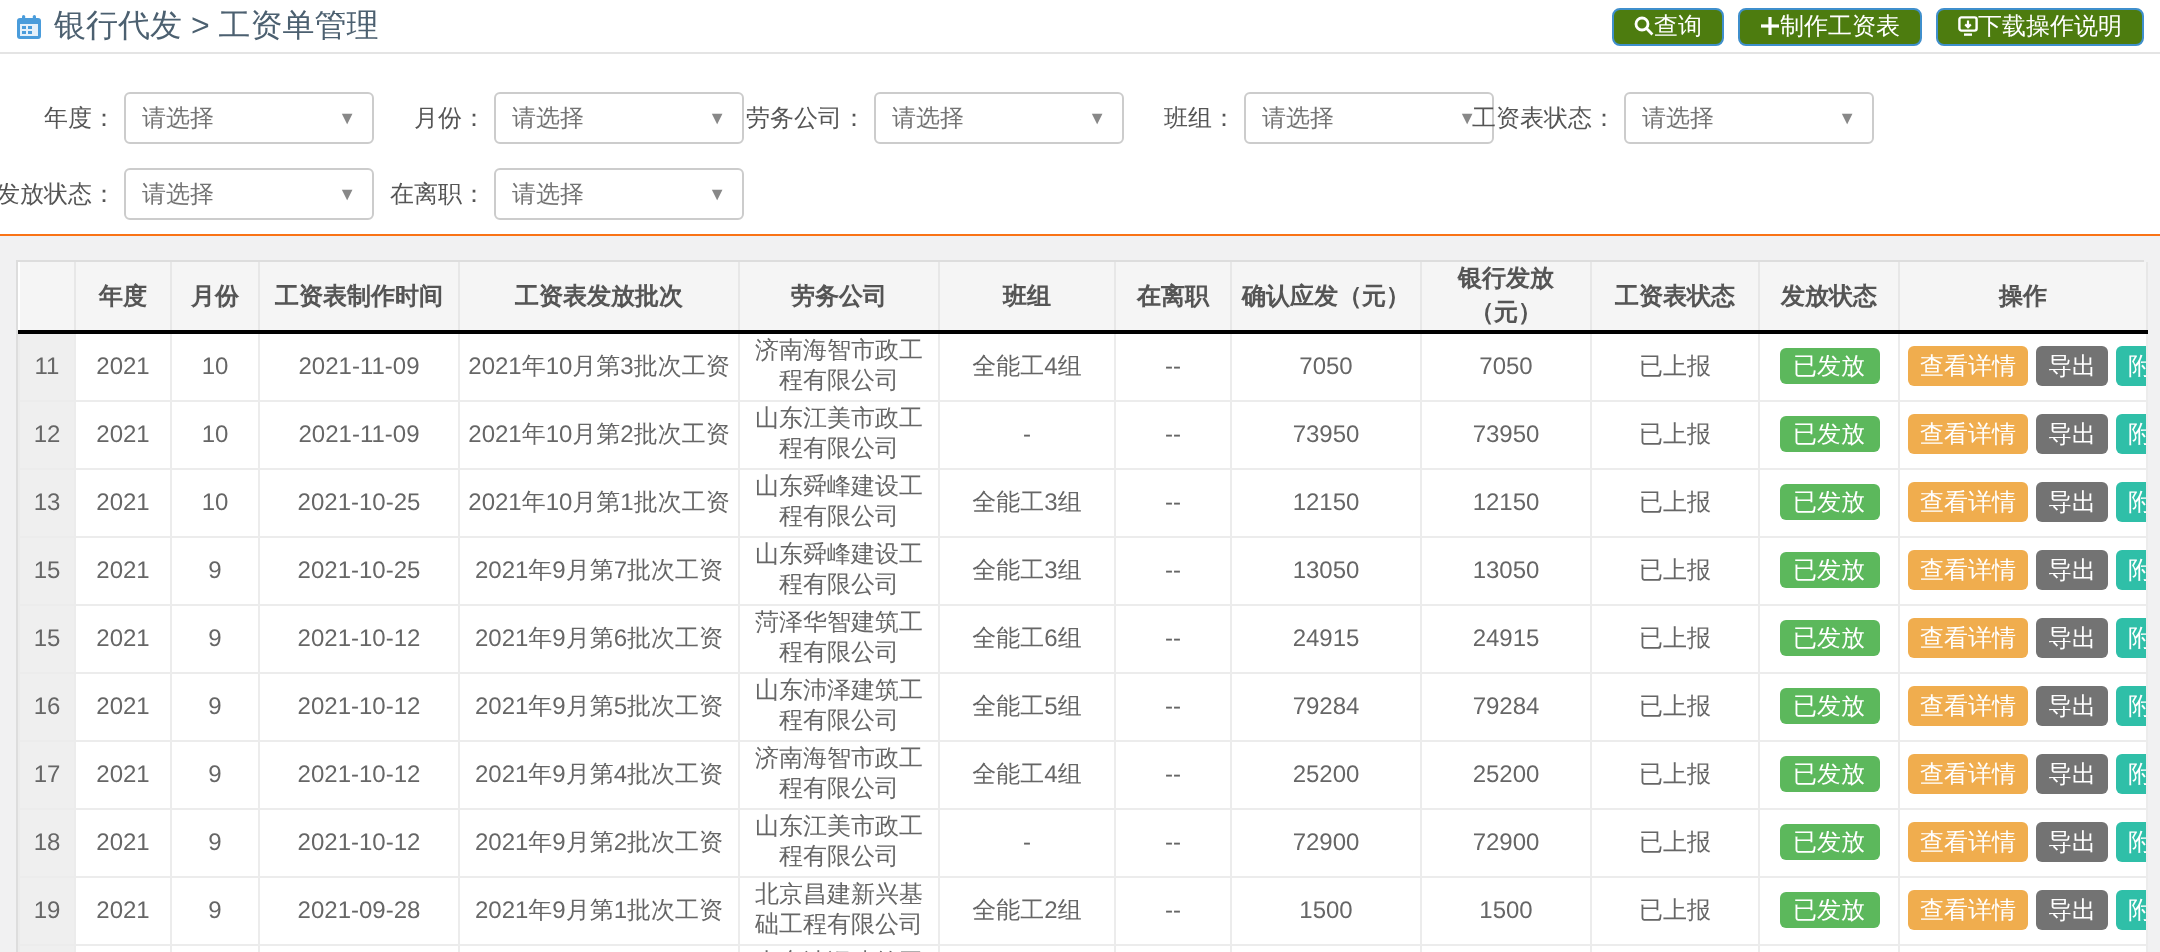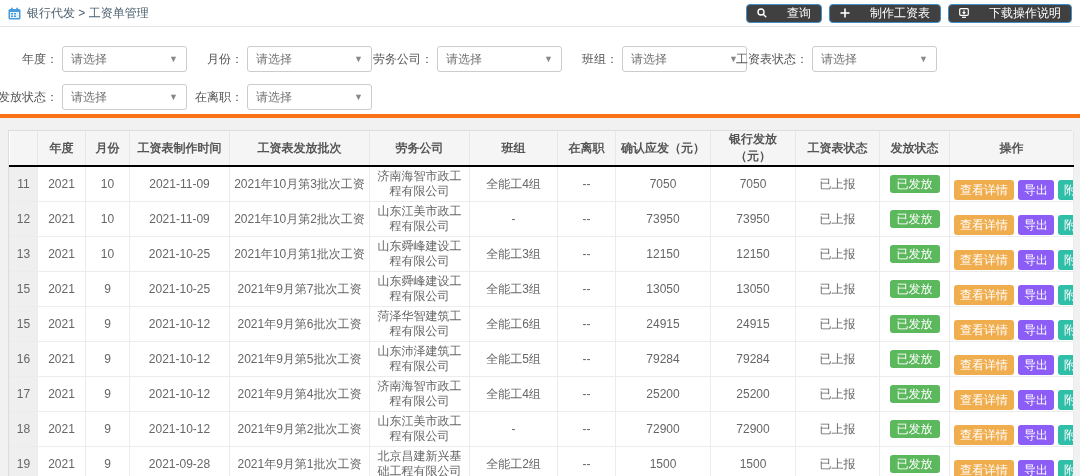--- a/index.html
+++ b/index.html
@@ -6,33 +6,33 @@
   html,body { width:1080px; height:476px; overflow:hidden; }
   body {
     font-family:"Liberation Sans","DejaVu Sans",sans-serif;
     background:#f1f1f2; color:#555; font-size:12px;
   }
   
   .topbar {
     height:27px; background:#fff; border-bottom:1px solid #e4e4e4;
     display:flex; align-items:center; padding:0 8px;
   }
-  .crumb { display:flex; align-items:center; gap:6px; color:#4c6070; font-size:12px; }
+  .crumb { display:flex; align-items:center; gap:6px; color:#4c6070; font-size:16px; }
   .crumb svg { display:block; }
   .topbar-actions { margin-left:auto; display:flex; align-items:center; }
   .tbtn {
-    background:#404040; border:1px solid #3f8fcc; color:#fff; border-radius:4px;
+    background:#4d7c0f; border:1px solid #3f8fcc; color:#fff; border-radius:4px;
     height:19px; padding:0 10px; font-size:12px; margin-left:7px;
-    display:inline-flex; align-items:center; gap:20px; cursor:pointer;
+    display:inline-flex; align-items:center; gap:0; cursor:pointer;
     font-family:inherit; line-height:1;
   }
   .tbtn svg { display:block; }
   
   .filter-panel {
-    position:relative; height:91px; background:#fff; border-bottom:4px solid #f97316;
+    position:relative; height:91px; background:#fff; border-bottom:1px solid #f97316;
   }
   .fgroup { position:absolute; width:125px; height:26px; }
   .fgroup .lbl {
     position:absolute; right:129px; top:0; height:26px; line-height:26px;
     white-space:nowrap; color:#555; font-size:12px;
   }
   .select {
     width:125px; height:26px; background:#fff; border:1px solid #ccc; border-radius:3px;
     display:flex; align-items:center; padding:0 8px; cursor:pointer;
   }
@@ -58,21 +58,21 @@
   tbody td.nowrap { white-space:nowrap; }
   .badge-paid {
     display:inline-block; background:#5cb85c; color:#fff; font-size:12px;
     padding:3px 7px; border-radius:3px; line-height:1;
   }
   .btn {
     border:none; color:#fff; border-radius:3px; padding:4px 6px; font-size:12px;
     margin:0 2px; cursor:pointer; font-family:inherit; line-height:1; white-space:nowrap;
   }
   .btn-detail { background:#f0ad4e;text-align:center; }
-  .btn-export { background:#8b5cf6;margin-top:12px; }
+  .btn-export { background:#737373; }
   .btn-attach { background:#2fbfa8; }
 </style>
 </head>
 <body>
 
 <div class="topbar">
   <div class="crumb">
     <span>
       <svg width="13" height="13" viewBox="0 0 13 13">
         <rect x="0.5" y="2" width="12" height="10.5" rx="1.5" fill="#4a9cdb"></rect>

